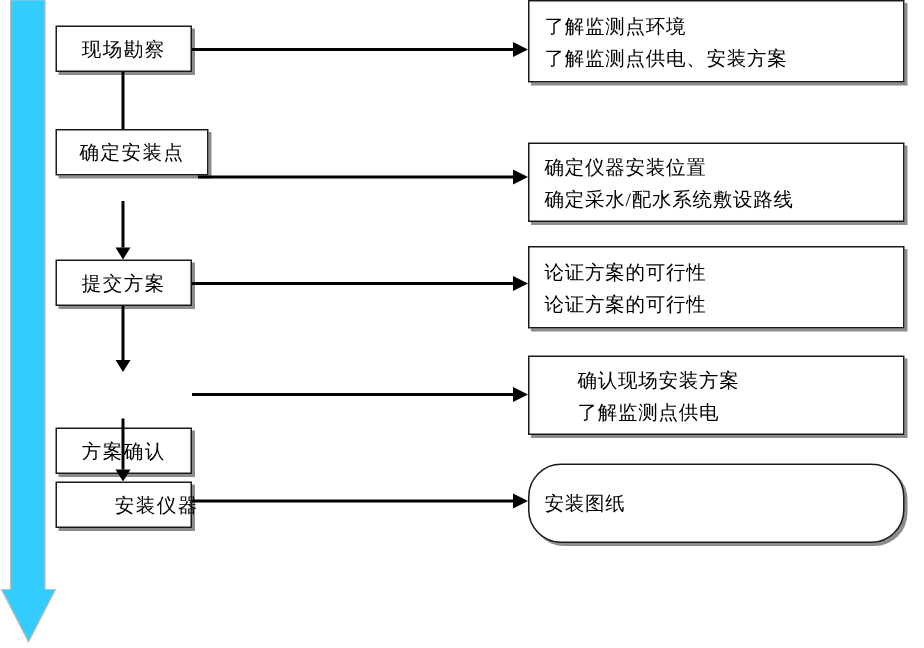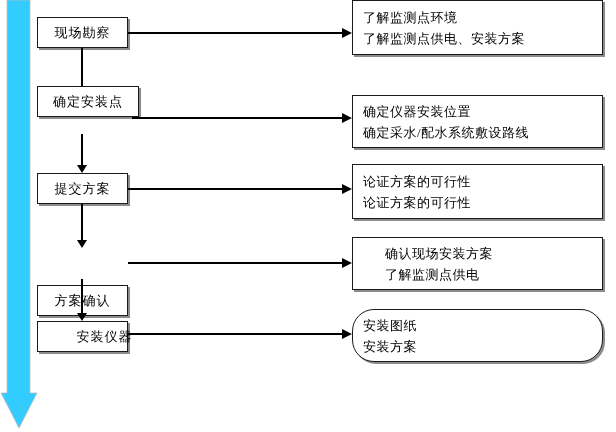--- a/index.html
+++ b/index.html
@@ -130,16 +130,15 @@
   <div class="vline" style="top:279px; height:34px;"></div>
   <div class="varrow" style="top:313px;"></div>
 
   <div class="lbox" style="top:321px;padding-left:44px;">
     <span>安装仪器</span>
   </div>
   <div class="hline" style="left:128px; top:333px; width:215px;"></div>
   <div class="harrow" style="left:342px; top:329px;"></div>
   <div class="rbox" style="top:309px; height:53px;border-radius:22px;">
     <div>安装图纸</div>
-    <div>安装方案</div>
   </div>
 
 </div>
 
 </body></html>

